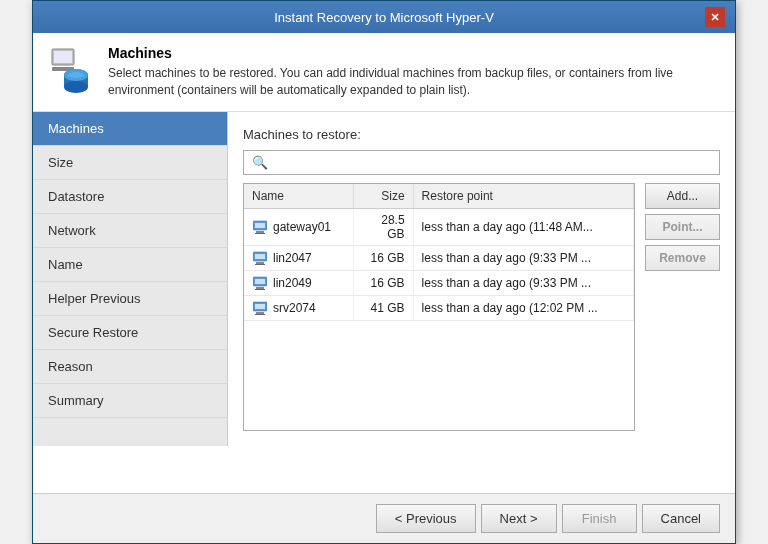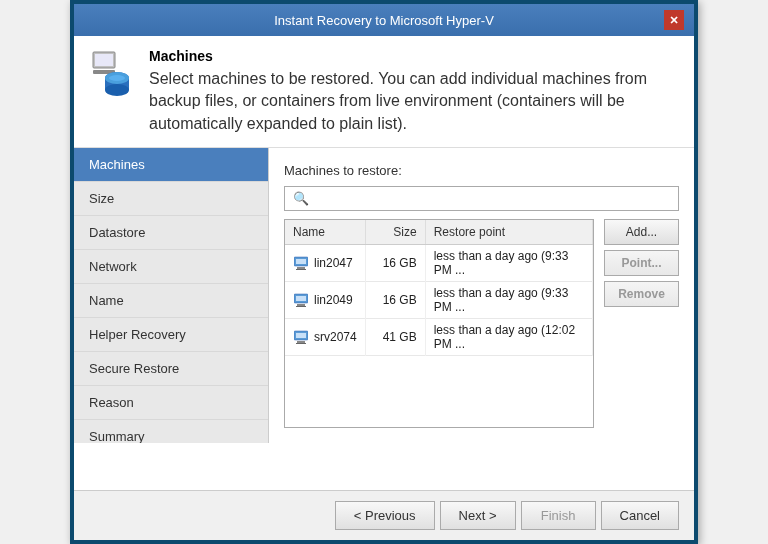--- a/index.html
+++ b/index.html
@@ -8,24 +8,24 @@
       font-size: 13px;
       background: #f0f0f0;
       display: flex;
       align-items: center;
       justify-content: center;
       width: 768px;
       height: 544px;
       overflow: hidden;
     }
     .window {
-      width: 628px;
+      width: 704px;
       height: 544px;
       background: #fff;
-      border: 4px solid #0c4a6e;
+      border: 1px solid #0c4a6e;
       display: flex;
       flex-direction: column;
       box-shadow: 2px 2px 8px rgba(0,0,0,0.3);
     }
     .titlebar {
       background: linear-gradient(to bottom, #4a7fbd, #3a6fad);
       color: white;
       padding: 6px 10px;
       display: flex;
       align-items: center;
@@ -65,21 +65,21 @@
       margin-right: 12px;
       flex-shrink: 0;
     }
     .header-text h2 {
       font-size: 14px;
       font-weight: bold;
       color: #000;
       margin-bottom: 4px;
     }
     .header-text p {
-      font-size: 16px;
+      font-size: 12px;
       color: #333;
       line-height: 1.4;
     }
     .content {
       display: flex;
       flex: 1;
       overflow: hidden;
     }
     .sidebar {
       width: 195px;
@@ -260,21 +260,21 @@
   </div>
 
   <div class="content">
 
     <div class="sidebar">
     <div class="sidebar-item active">Machines</div>
         <div class="sidebar-item">Size</div>
         <div class="sidebar-item">Datastore</div>
         <div class="sidebar-item">Network</div>
         <div class="sidebar-item">Name</div>
-        <div class="sidebar-item">Helper Recovery</div>
+        <div class="sidebar-item">Helper Previous</div>
         <div class="sidebar-item">Secure Restore</div>
         <div class="sidebar-item">Reason</div>
         <div class="sidebar-item">Summary</div>
       </div>
 
     <div class="main-panel">
       <div class="section-label">Machines to restore:</div>
 
       <div class="search-box">
         <span class="search-icon">🔍</span>
@@ -284,20 +284,35 @@
         <div class="table-container">
           <table>
             <thead>
               <tr>
                 <th>Name</th>
                 <th style="text-align:right; width:60px;">Size</th>
                 <th>Restore point</th>
               </tr>
             </thead>
             <tbody id="machines-tbody">
+            <tr>
+                  <td>
+                    <div class="cell-name"><span class="vm-icon">
+                        <svg width="14" height="14" viewBox="0 0 14 14">
+                          <rect x="0" y="1" width="14" height="9" rx="1" fill="#5b9bd5"></rect>
+                          <rect x="0" y="1" width="14" height="9" rx="1" fill="none" stroke="#2a5fad" stroke-width="0.5"></rect>
+                          <rect x="2" y="3" width="10" height="5" fill="#c8e0f8"></rect>
+                          <rect x="3" y="11" width="8" height="2" fill="#888"></rect>
+                          <rect x="2" y="13" width="10" height="1" fill="#666"></rect>
+                        </svg>
+                      </span>gateway01</div>
+                  </td>
+                  <td style="text-align: right;">28.5 GB</td>
+                  <td>less than a day ago (11:48 AM...</td>
+                </tr>
                 <tr>
                   <td>
                     <div class="cell-name"><span class="vm-icon">
                         <svg width="14" height="14" viewBox="0 0 14 14">
                           <rect x="0" y="1" width="14" height="9" rx="1" fill="#5b9bd5"></rect>
                           <rect x="0" y="1" width="14" height="9" rx="1" fill="none" stroke="#2a5fad" stroke-width="0.5"></rect>
                           <rect x="2" y="3" width="10" height="5" fill="#c8e0f8"></rect>
                           <rect x="3" y="11" width="8" height="2" fill="#888"></rect>
                           <rect x="2" y="13" width="10" height="1" fill="#666"></rect>
                         </svg>

